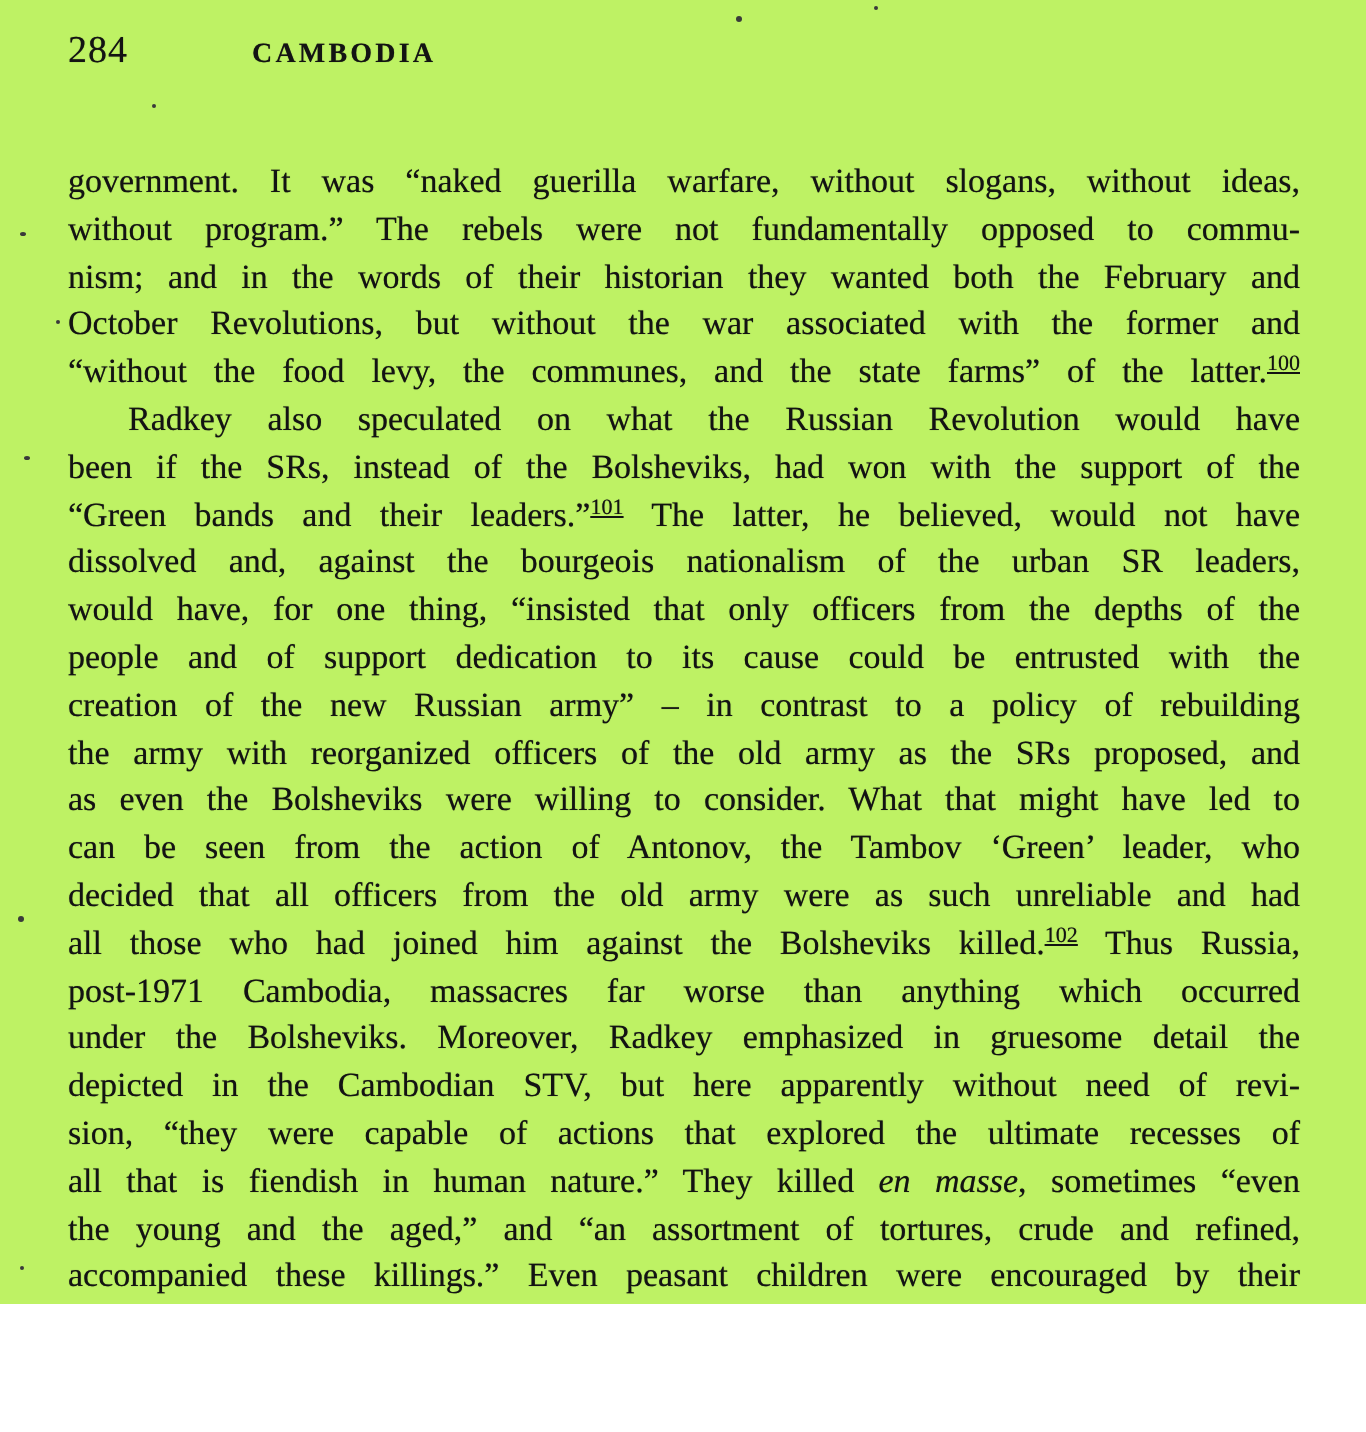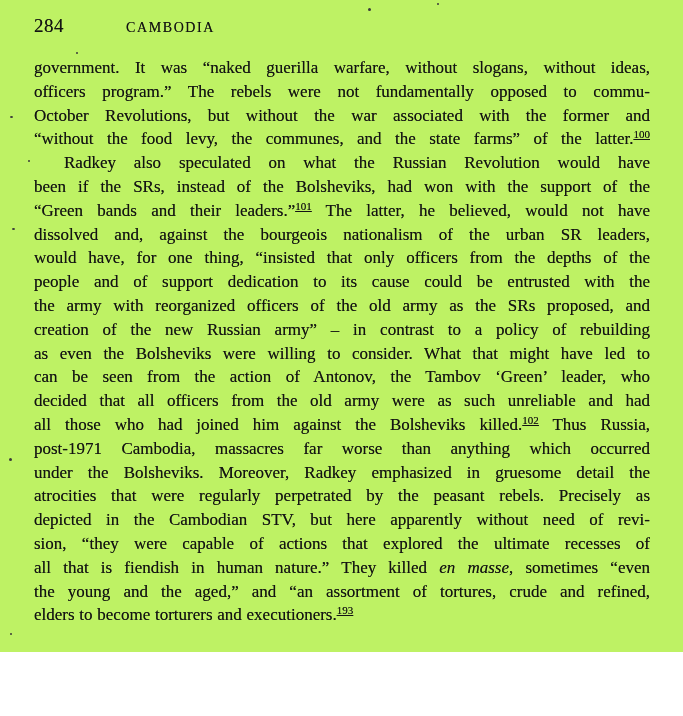--- a/index.html
+++ b/index.html
@@ -25,26 +25,26 @@
     display: flex;
     align-items: baseline;
   }
   .page-number {
     font-size: 19px;
     letter-spacing: 0.5px;
   }
   .running-title {
     margin-left: 62px;
     font-size: 14px;
-    font-weight: normal;
+    font-weight: bold;
     letter-spacing: 1.6px;
   }
   .page-body {
     position: absolute;
-    top: 56px;
+    top: 79px;
     left: 34px;
     width: 616px;
   }
   .line {
     font-size: 17px;
     line-height: 23.8px;
     text-align: justify;
     text-align-last: justify;
     word-spacing: 0.5px;
   }
@@ -82,42 +82,43 @@
 
 <div class="page">
 
   <div class="page-header">
     <span class="page-number">284</span>
     <span class="running-title">CAMBODIA</span>
   </div>
 
   <div class="page-body">
       <div class="line">government. It was “naked guerilla warfare, without slogans, without ideas,</div>
-      <div class="line">officers program.” The rebels were not fundamentally opposed to commu-</div>
+      <div class="line">without program.” The rebels were not fundamentally opposed to commu-</div>
+      <div class="line">nism; and in the words of their historian they wanted both the February and</div>
       <div class="line">October Revolutions, but without the war associated with the former and</div>
       <div class="line">“without the food levy, the communes, and the state farms” of the latter.<sup>100</sup></div>
       <div class="line indent">Radkey also speculated on what the Russian Revolution would have</div>
       <div class="line">been if the SRs, instead of the Bolsheviks, had won with the support of the</div>
       <div class="line">“Green bands and their leaders.”<sup>101</sup> The latter, he believed, would not have</div>
       <div class="line">dissolved and, against the bourgeois nationalism of the urban SR leaders,</div>
       <div class="line">would have, for one thing, “insisted that only officers from the depths of the</div>
       <div class="line">people and of support dedication to its cause could be entrusted with the</div>
+      <div class="line">creation of the new Russian army” – in contrast to a policy of rebuilding</div>
       <div class="line">the army with reorganized officers of the old army as the SRs proposed, and</div>
-      <div class="line">creation of the new Russian army” – in contrast to a policy of rebuilding</div>
       <div class="line">as even the Bolsheviks were willing to consider. What that might have led to</div>
       <div class="line">can be seen from the action of Antonov, the Tambov ‘Green’ leader, who</div>
       <div class="line">decided that all officers from the old army were as such unreliable and had</div>
       <div class="line">all those who had joined him against the Bolsheviks killed.<sup>102</sup> Thus Russia,</div>
       <div class="line">post-1971 Cambodia, massacres far worse than anything which occurred</div>
       <div class="line">under the Bolsheviks. Moreover, Radkey emphasized in gruesome detail the</div>
-      <div class="line">atrocities that were regularly perpetrated by the peasant rebels. Precisely as</div>
       <div class="line">depicted in the Cambodian STV, but here apparently without need of revi-</div>
       <div class="line">sion, “they were capable of actions that explored the ultimate recesses of</div>
       <div class="line">all that is fiendish in human nature.” They killed <em>en masse</em>, sometimes “even</div>
       <div class="line">the young and the aged,” and “an assortment of tortures, crude and refined,</div>
+      <div class="line">accompanied these killings.” Even peasant children were encouraged by their</div>
       <div class="line last">elders to become torturers and executioners.<sup>193</sup></div>
     </div>
 
   <div class="speck" style="left:368px; top:8px; width:3px; height:3px;"></div>
   <div class="speck" style="left:437px; top:3px; width:2px; height:2px;"></div>
   <div class="speck" style="left:76px; top:52px; width:2px; height:2px;"></div>
   <div class="speck" style="left:10px; top:116px; width:3px; height:2px;"></div>
   <div class="speck" style="left:28px; top:160px; width:2px; height:2px;"></div>
   <div class="speck" style="left:12px; top:228px; width:3px; height:2px;"></div>
   <div class="speck" style="left:9px; top:458px; width:3px; height:3px;"></div>

